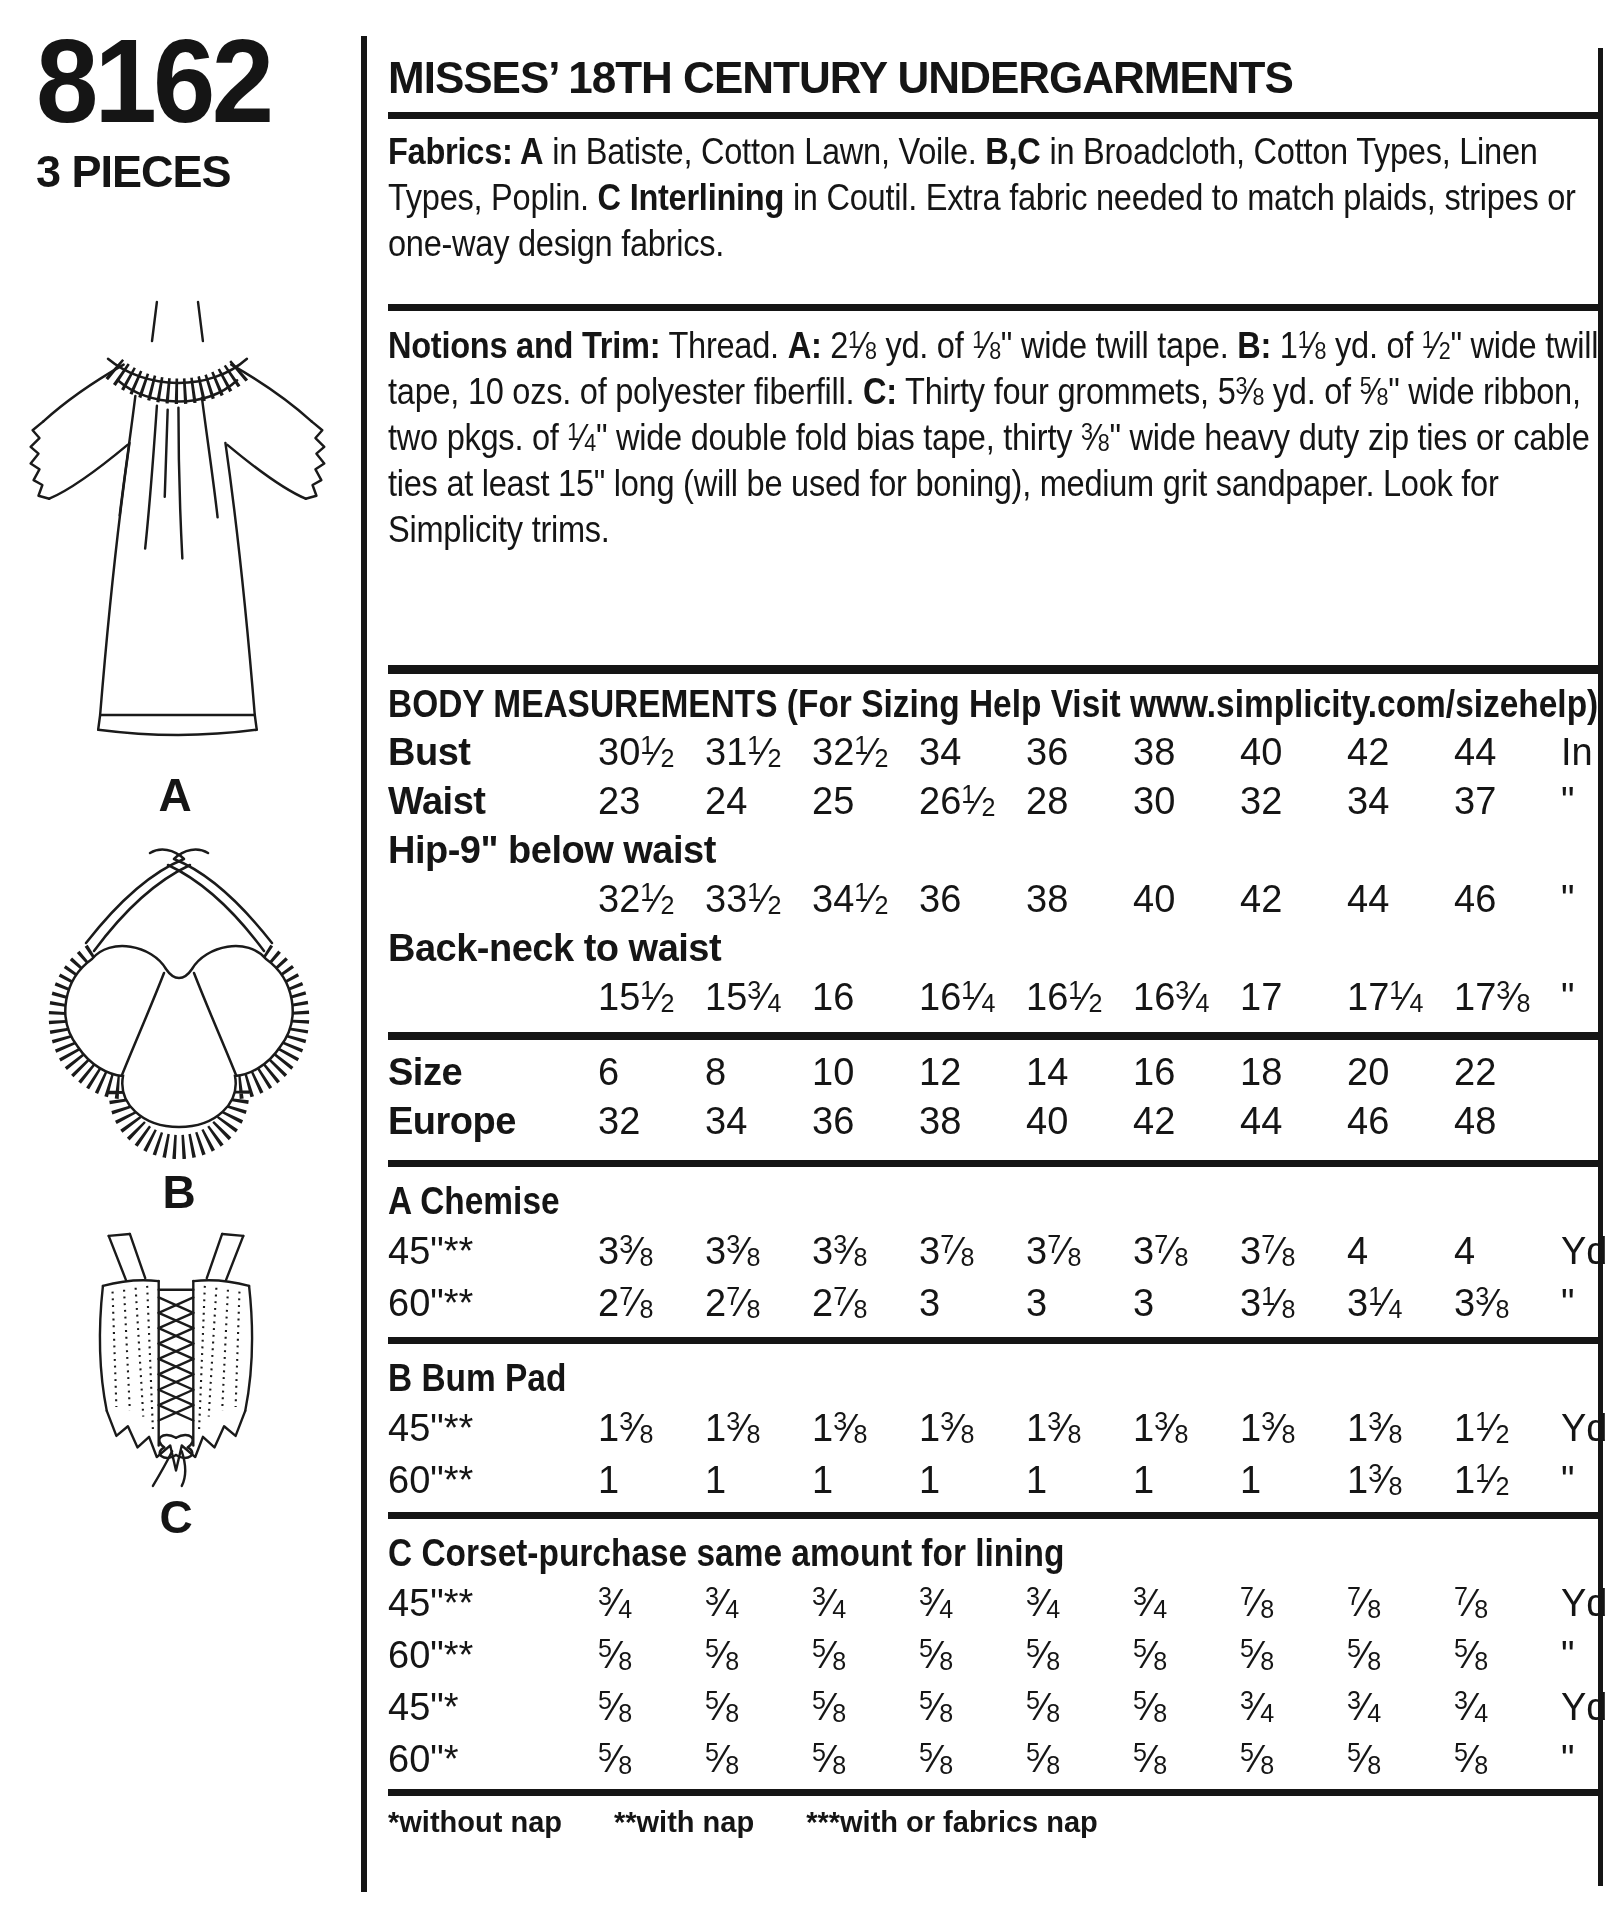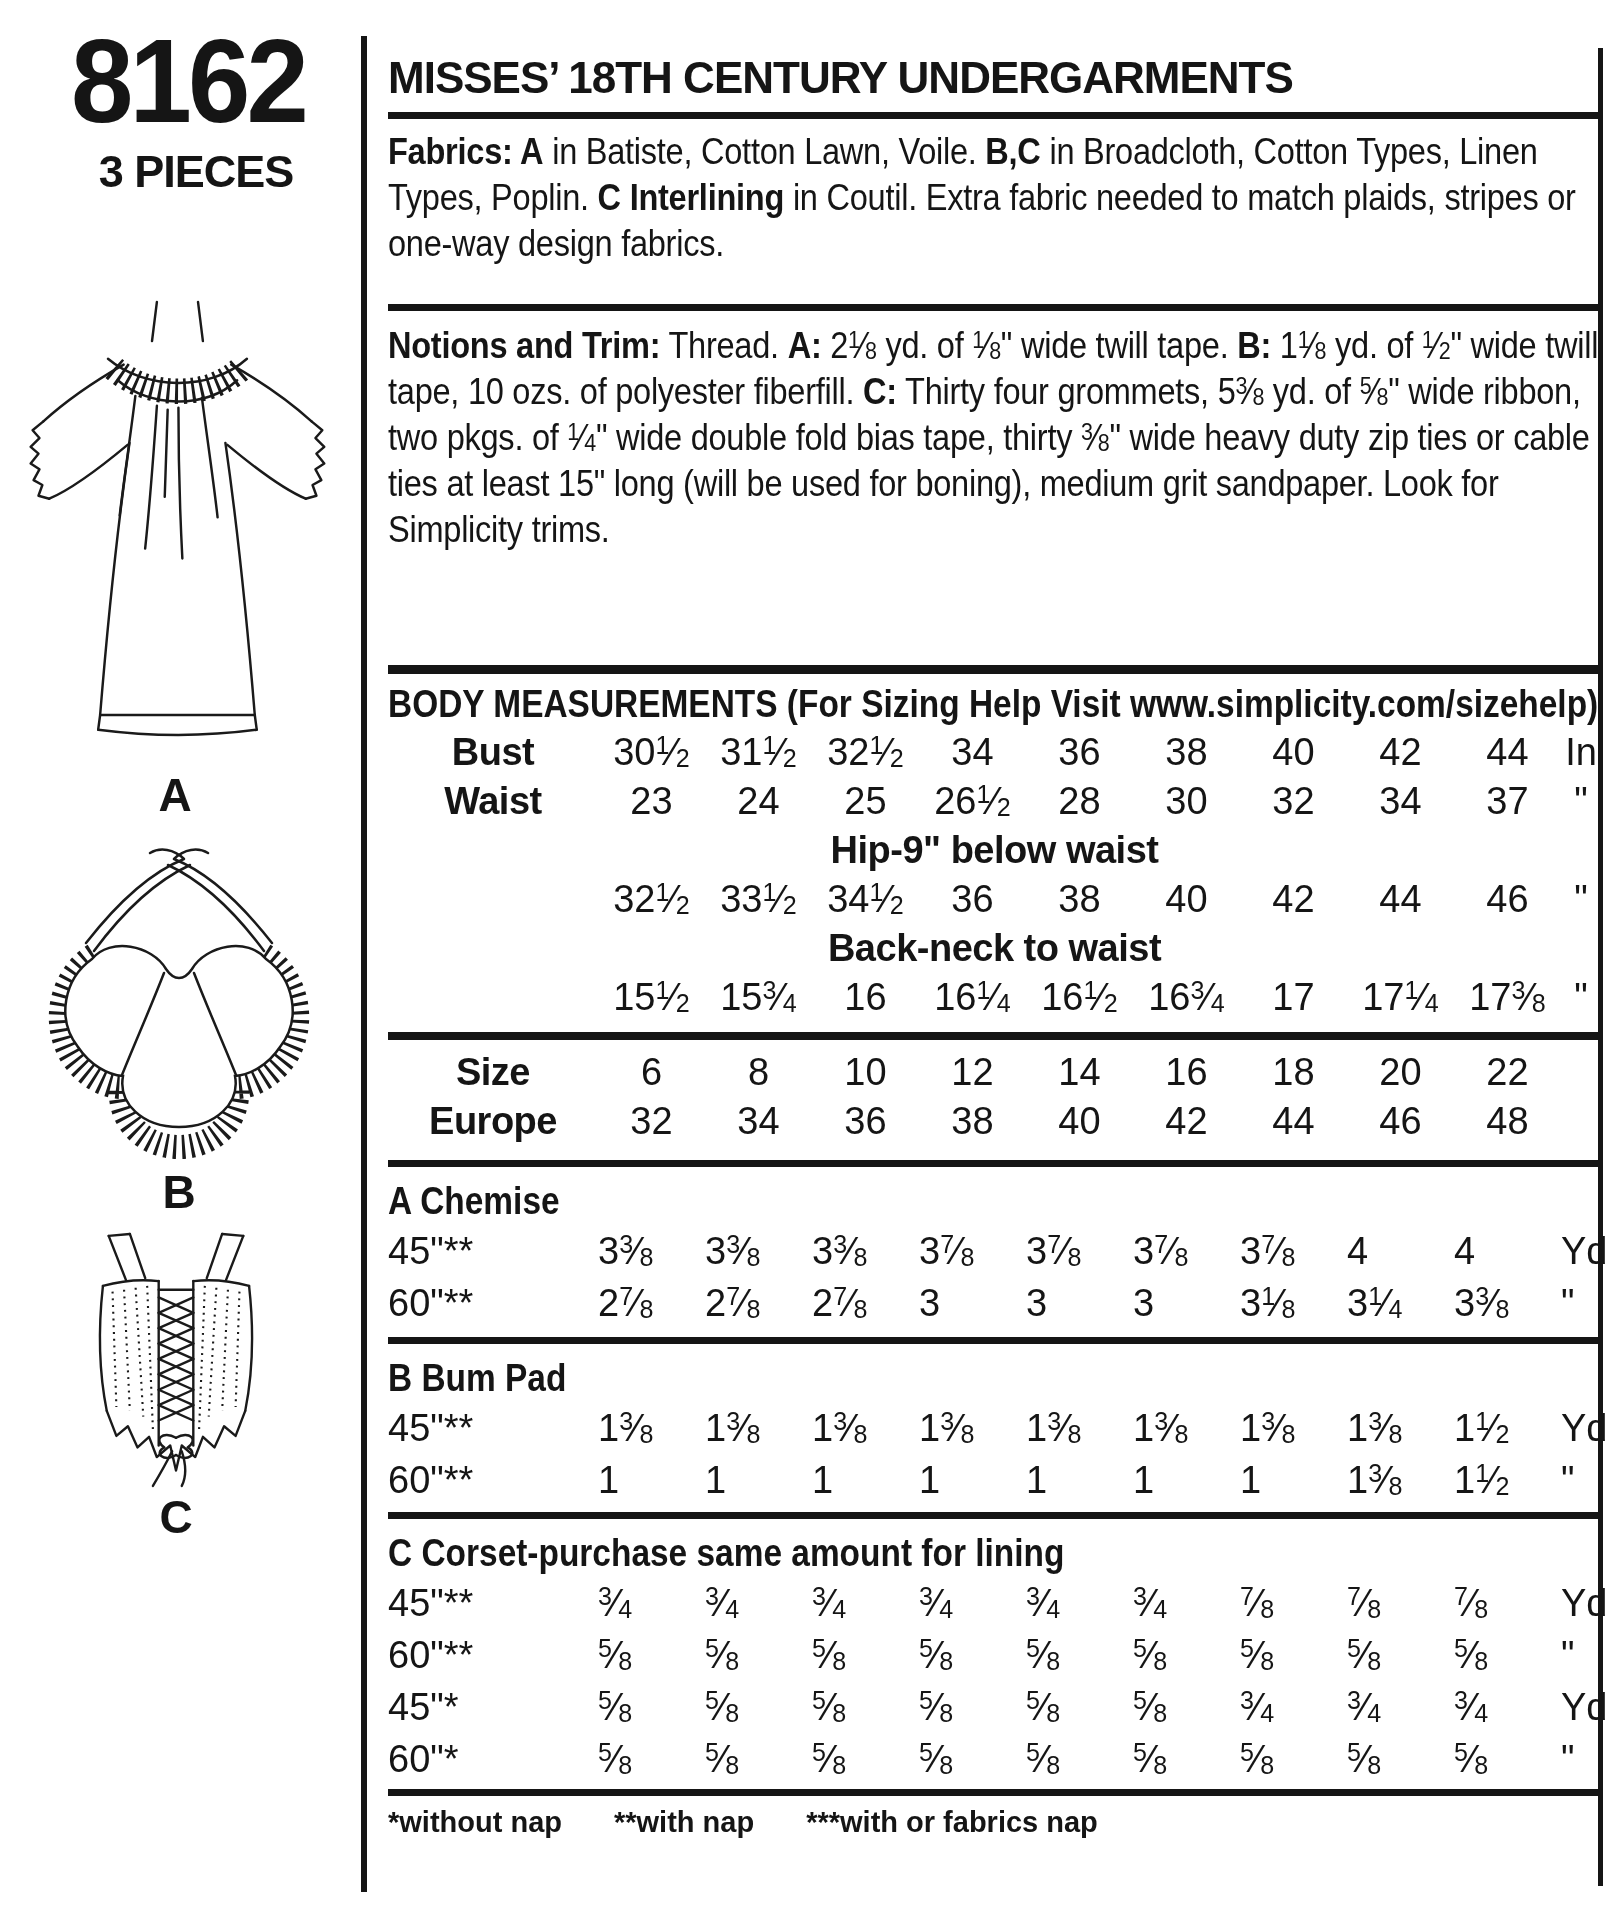--- a/index.html
+++ b/index.html
@@ -5,21 +5,21 @@
   html,body{margin:0;padding:0;width:1614px;height:1926px;background:#ffffff;overflow:hidden;}
   body{font-family:"Liberation Sans",sans-serif;color:#151515;position:relative;}
 
   
   .vdivider{position:absolute;left:361px;top:36px;width:6px;height:1856px;background:#151515;}
   .vborder-right{position:absolute;left:1598px;top:48px;width:5px;height:1838px;background:#151515;}
   .rule{background:#151515;height:7px;}
   .rule.thick{height:9px;}
 
   
-  .left-panel{position:absolute;left:36px;top:26px;width:320px;text-align:center;}
+  .left-panel{position:absolute;left:36px;top:26px;width:320px;}
   .pattern-number{font-size:118px;font-weight:800;line-height:110px;letter-spacing:-4px;transform:scaleX(.95);transform-origin:0 0;}
   .piece-count{font-size:45px;font-weight:600;letter-spacing:-1px;margin-top:10px;}
   .view{position:absolute;text-align:center;}
   .view-a{left:10px;top:296px;width:330px;}
   .view-b{left:12px;top:833px;width:334px;}
   .view-c{left:48px;top:1228px;width:256px;}
   .view-label{font-size:46px;font-weight:700;margin-top:2px;}
   svg{display:block;margin:0 auto;}
   .ln{fill:none;stroke:#1a1a1a;stroke-width:2.5;stroke-linecap:round;stroke-linejoin:round;}
   .ruff{fill:none;stroke:#1a1a1a;stroke-linecap:butt;}
@@ -35,21 +35,21 @@
   .para.fabrics{margin-top:10px;}
   .rule.r2{margin-top:16px;}
   .para.notions{margin-top:12px;}
   .rule.r3{margin-top:112px;}
   .b{font-weight:700;}
 
   .theading{font-weight:700;font-size:38px;line-height:48px;}
   .bm-heading{margin-top:6px;}
   .tsec{width:100%;}
   .trow{display:grid;grid-template-columns:210px repeat(9,107px) 40px;font-size:38px;}
-  .bm .trow{line-height:49px;text-align:center;}
+  .bm .trow{line-height:49px;}
   .yd .trow{line-height:52px;}
   .bm .rlabel{font-weight:700;letter-spacing:-0.5px;}
   .subhead{font-weight:700;grid-column:1 / -1;letter-spacing:-0.5px;}
   .tunit{white-space:nowrap;}
   .rule.r4{margin-top:10px;height:8px;}
   .sizes{margin-top:8px;}
   .rule.r5{margin-top:14px;}
   .yd-head{margin-top:10px;}
   .rule.r6{margin-top:8px;}
   .rule.r7{margin-top:6px;}

